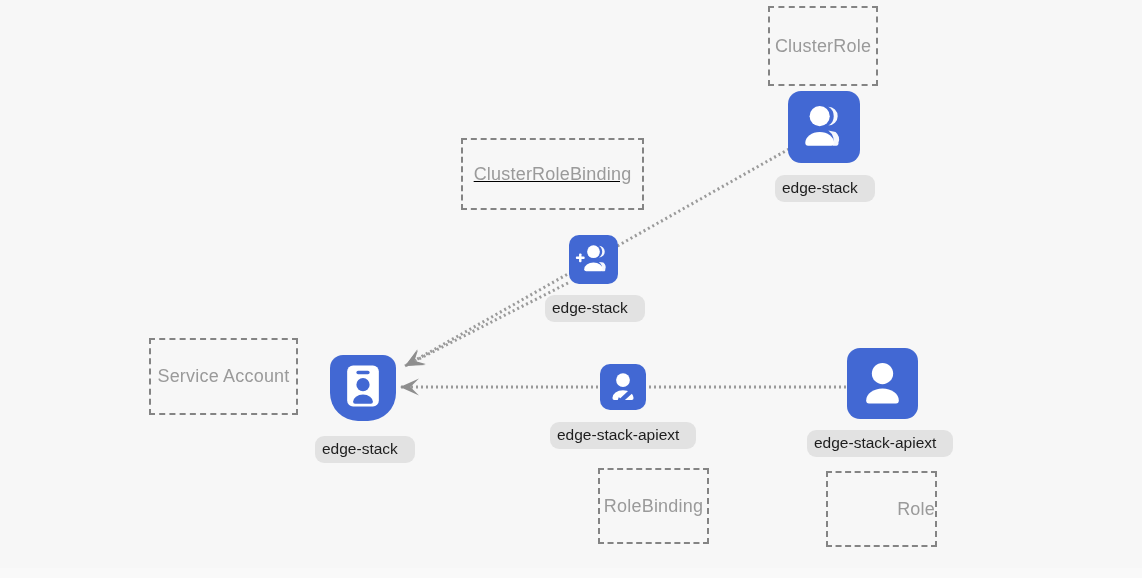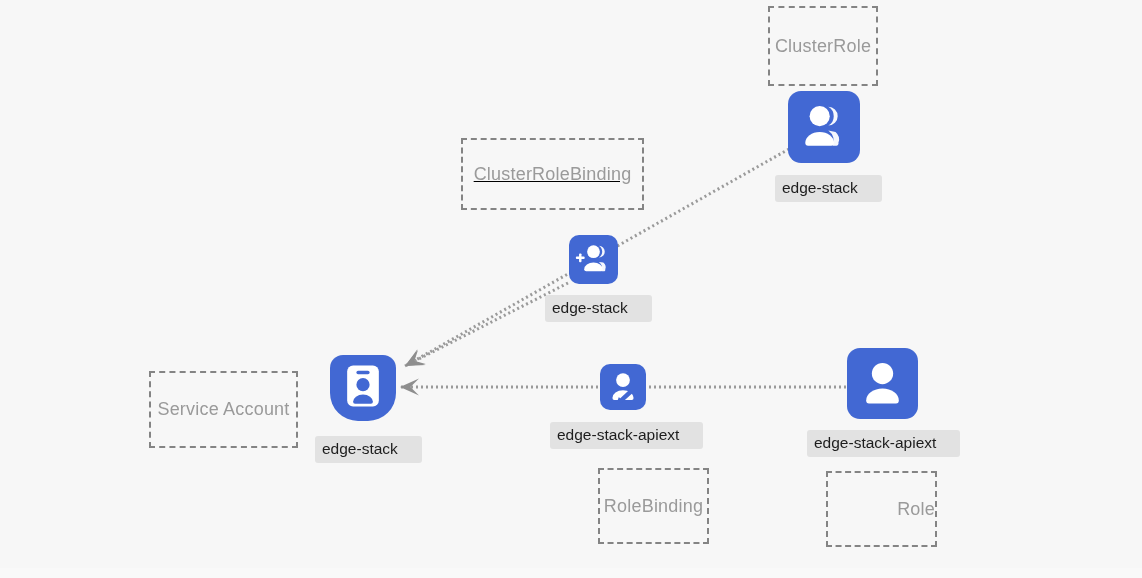--- a/index.html
+++ b/index.html
@@ -68,22 +68,22 @@
     left: 0;
     top: 0;
   }
   
   .pill {
     position: absolute;
     background: #e2e2e2;
     color: #1d1d1d;
     font-size: 15.5px;
     line-height: 1;
-    padding: 5px 24px 6px 7px;
-    border-radius: 3px;
+    padding: 5px 17px 6px 7px;
+    border-radius: 9px;
     white-space: nowrap;
     font-family: "Liberation Sans", sans-serif;
   }
   .bottom-strip {
     position: absolute;
     left: 0;
     top: 568px;
     width: 1142px;
     height: 10px;
     background: #f9f9f9;
@@ -106,21 +106,21 @@
       </g>
   </svg>
 
   <div id="typebox-layer">
       <div class="typebox" style="left: 768px; top: 6px; width: 110px; height: 80px;">
         <span>ClusterRole</span>
       </div>
       <div class="typebox" style="left: 461px; top: 138px; width: 183px; height: 72px; text-decoration: underline;">
         <span>ClusterRoleBinding</span>
       </div>
-      <div class="typebox" style="left: 149px; top: 371px; width: 149px; height: 77px;">
+      <div class="typebox" style="left: 149px; top: 338px; width: 149px; height: 77px;">
         <span>Service Account</span>
       </div>
       <div class="typebox" style="left: 598px; top: 468px; width: 111px; height: 76px;">
         <span>RoleBinding</span>
       </div>
       <div class="typebox" style="left: 826px; top: 471px; width: 111px; height: 76px; justify-content: flex-end;">
         <span>Role</span>
       </div>
     </div>
   <div id="node-layer">

